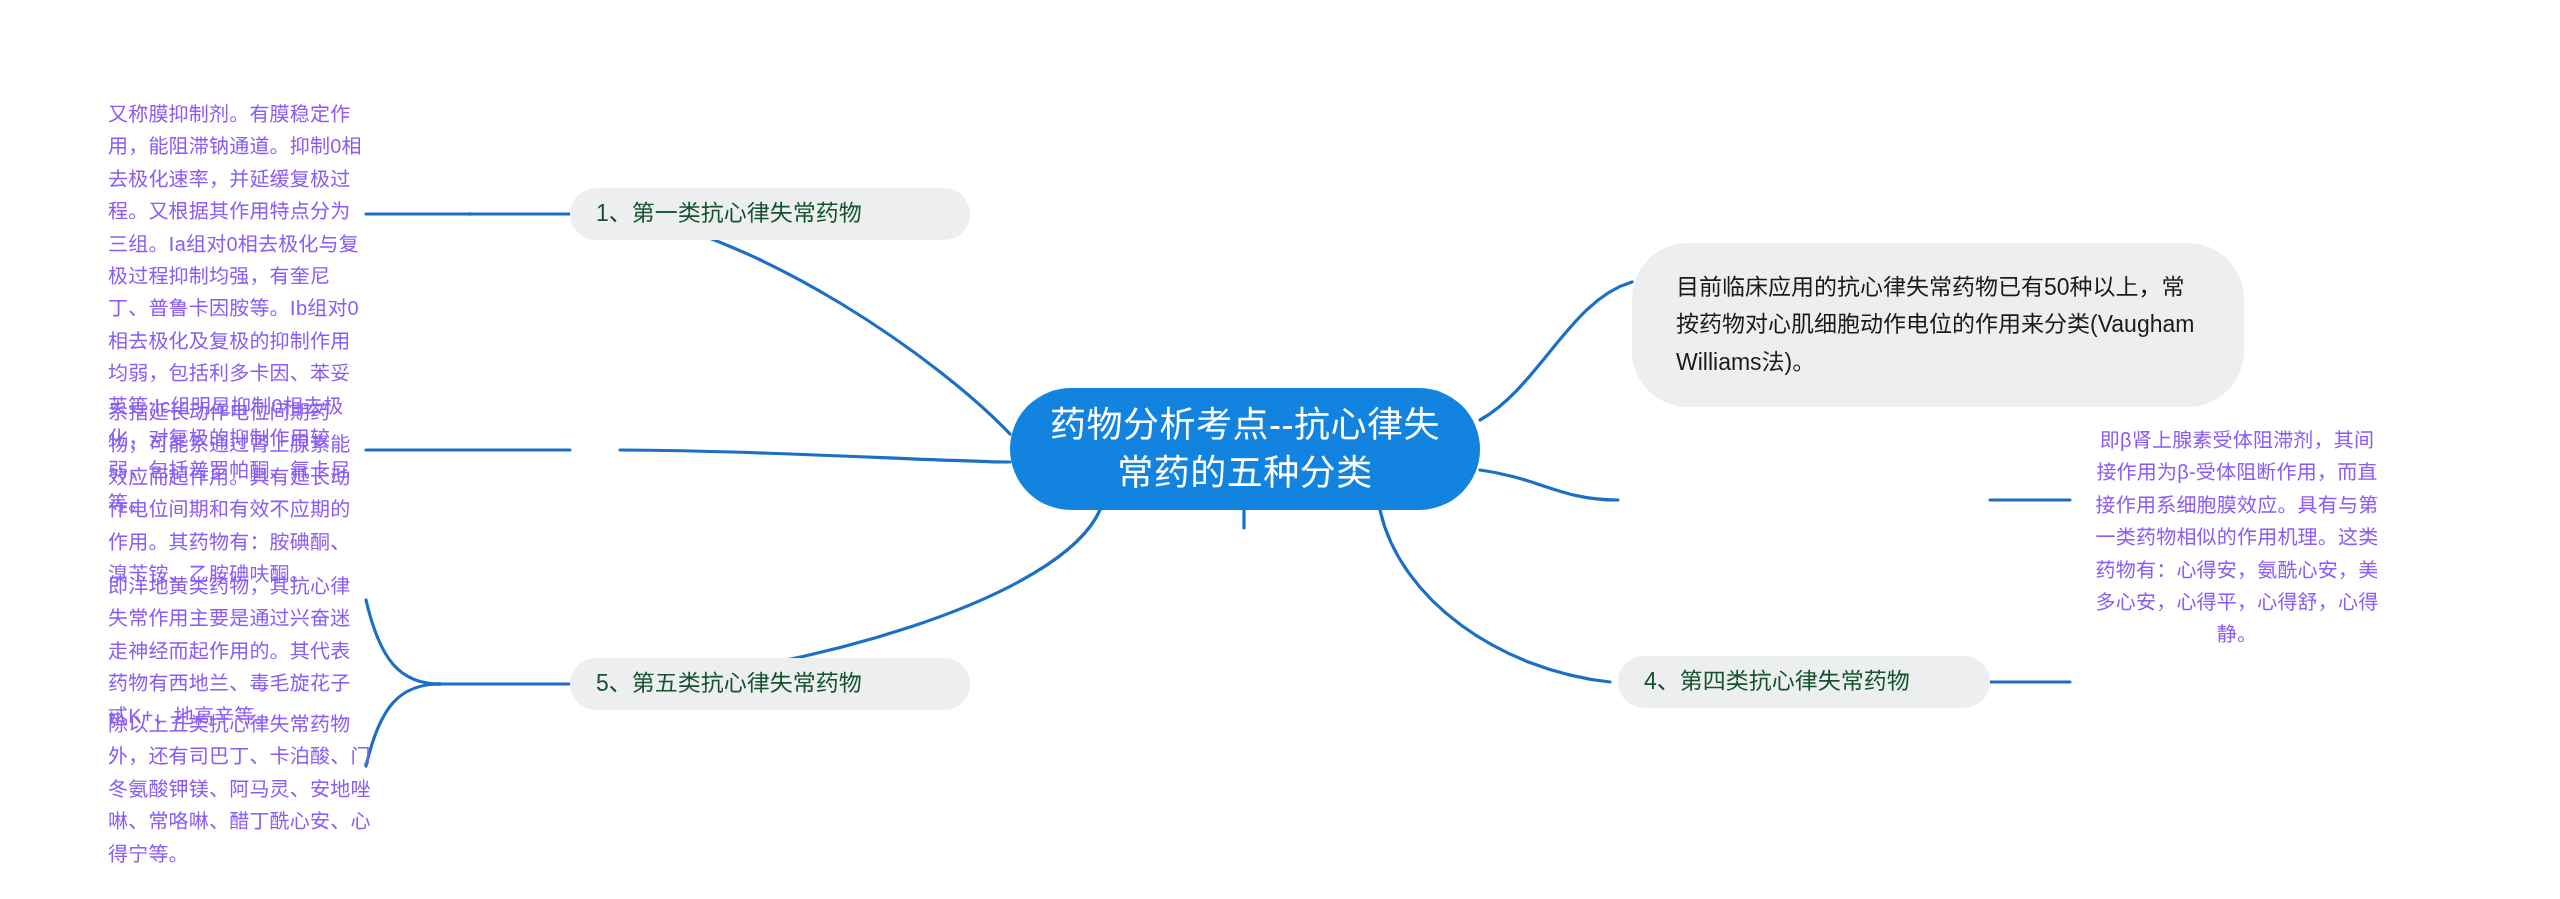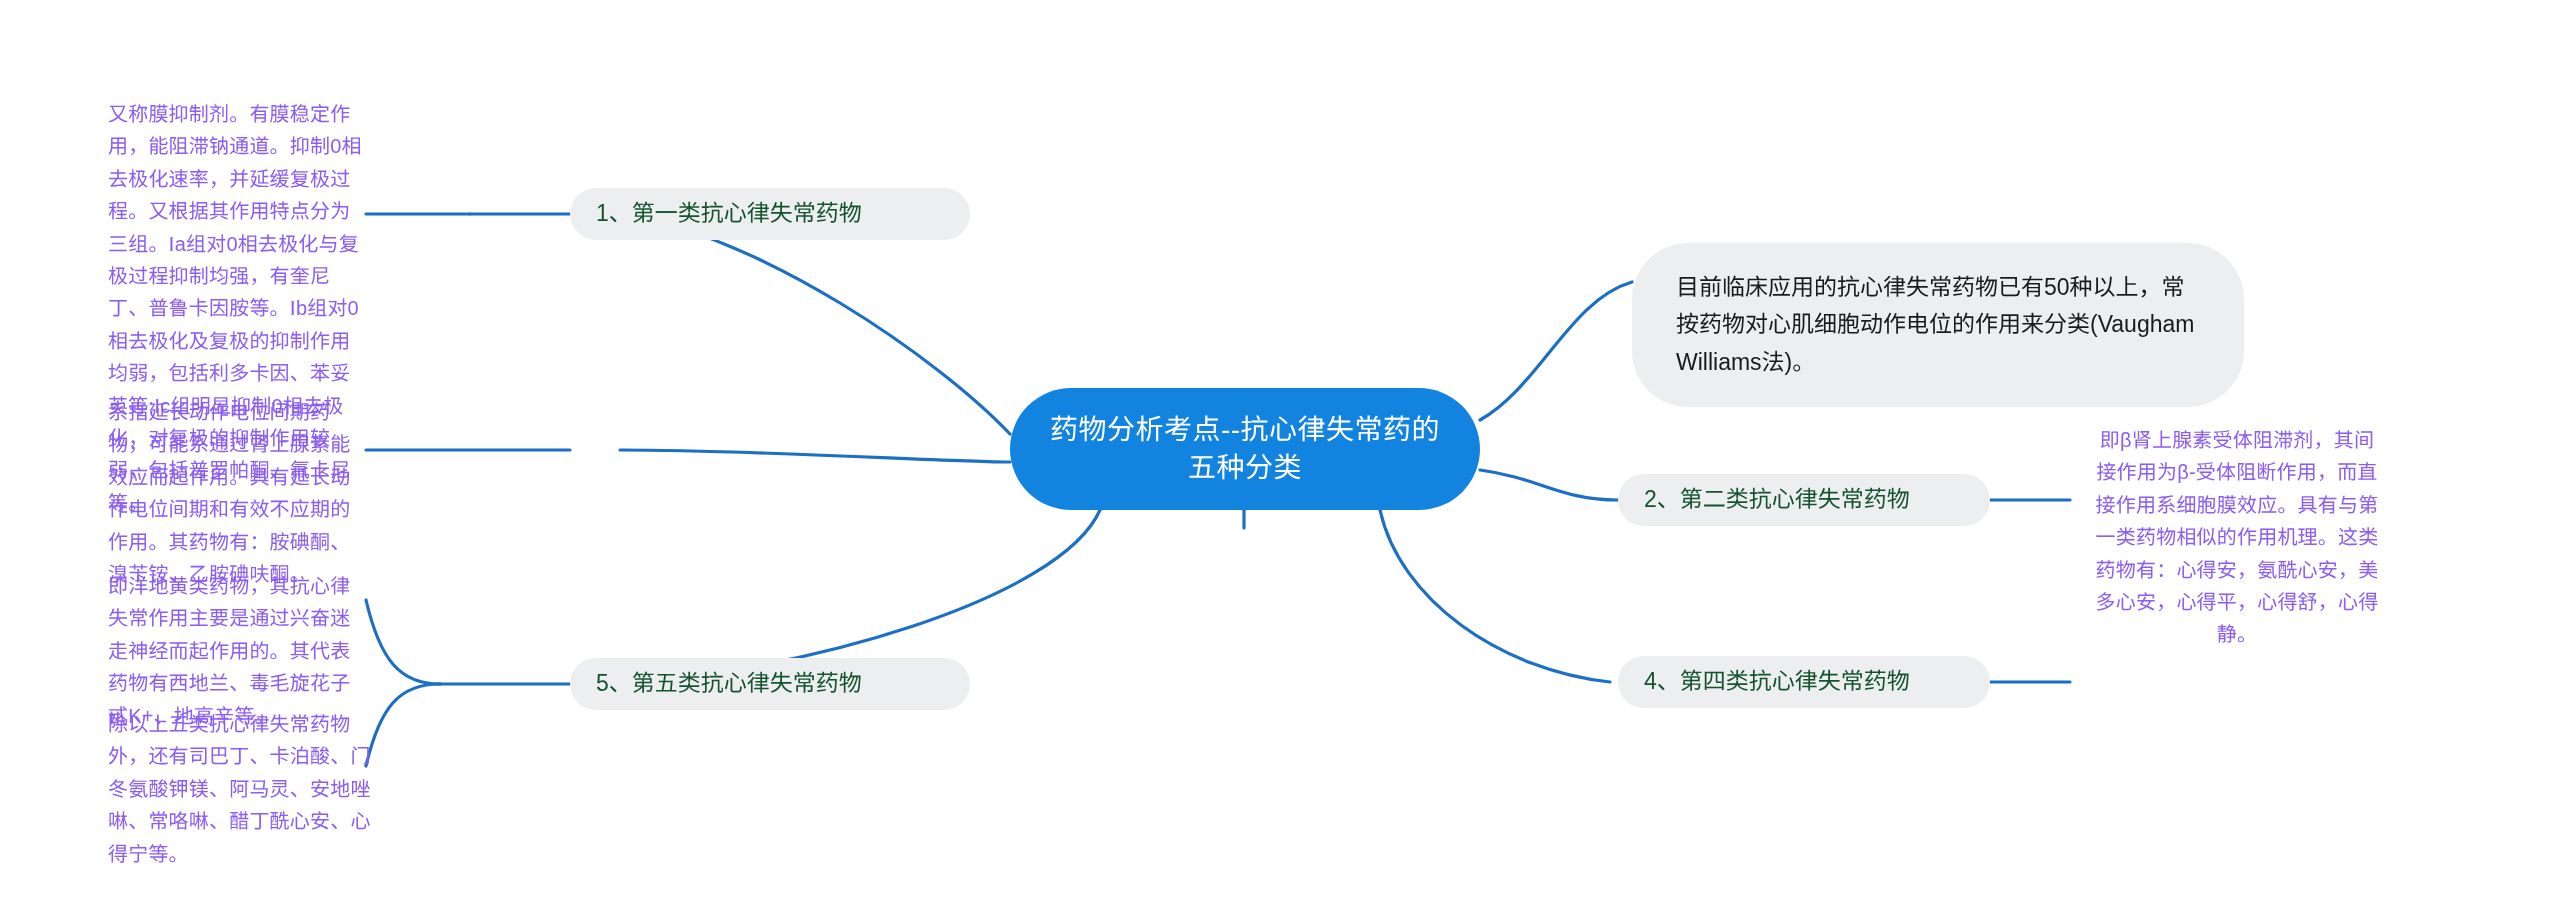--- a/index.html
+++ b/index.html
@@ -34,21 +34,21 @@
     top: 388px;
     width: 470px;
     height: 122px;
     border-radius: 61px;
     background: #1383e0;
     color: #ffffff;
     display: flex;
     align-items: center;
     justify-content: center;
     text-align: center;
-    font-size: 28px;
+    font-size: 36px;
     line-height: 1.34;
     letter-spacing: 0.5px;
     padding: 0 26px;
     box-sizing: border-box;
     z-index: 5;
   }
 
   
   .branch-node {
     position: absolute;
@@ -139,23 +139,20 @@
 
   <div class="branch-node" style="left:570px; top:188px; width:400px;">
     <span>1、第一类抗心律失常药物</span>
   </div>
 
 
   <div class="branch-node" style="left:570px; top:658px; width:400px;">
     <span>5、第五类抗心律失常药物</span>
   </div>
 
-  <div class="branch-node" style="left:1618px; top:474px; width:372px;">
-    <span>2、第二类抗心律失常药物</span>
-  </div>
 
   <div class="branch-node" style="left:1618px; top:656px; width:372px;">
     <span>4、第四类抗心律失常药物</span>
   </div>
 
   <div class="leaf-text" style="left:92px; top:98px; width:258px;">
     <span>又称膜抑制剂。有膜稳定作用，能阻滞钠通道。抑制0相去极化速率，并延缓复极过程。又根据其作用特点分为三组。Ⅰa组对0相去极化与复极过程抑制均强，有奎尼丁、普鲁卡因胺等。Ⅰb组对0相去极化及复极的抑制作用均弱，包括利多卡因、苯妥英等;Ⅰc组明显抑制0相去极化，对复极的抑制作用较弱，包括普罗帕酮、氟卡尼等。</span>
   </div>
 
   <div class="leaf-text" style="left:92px; top:396px; width:258px;">

